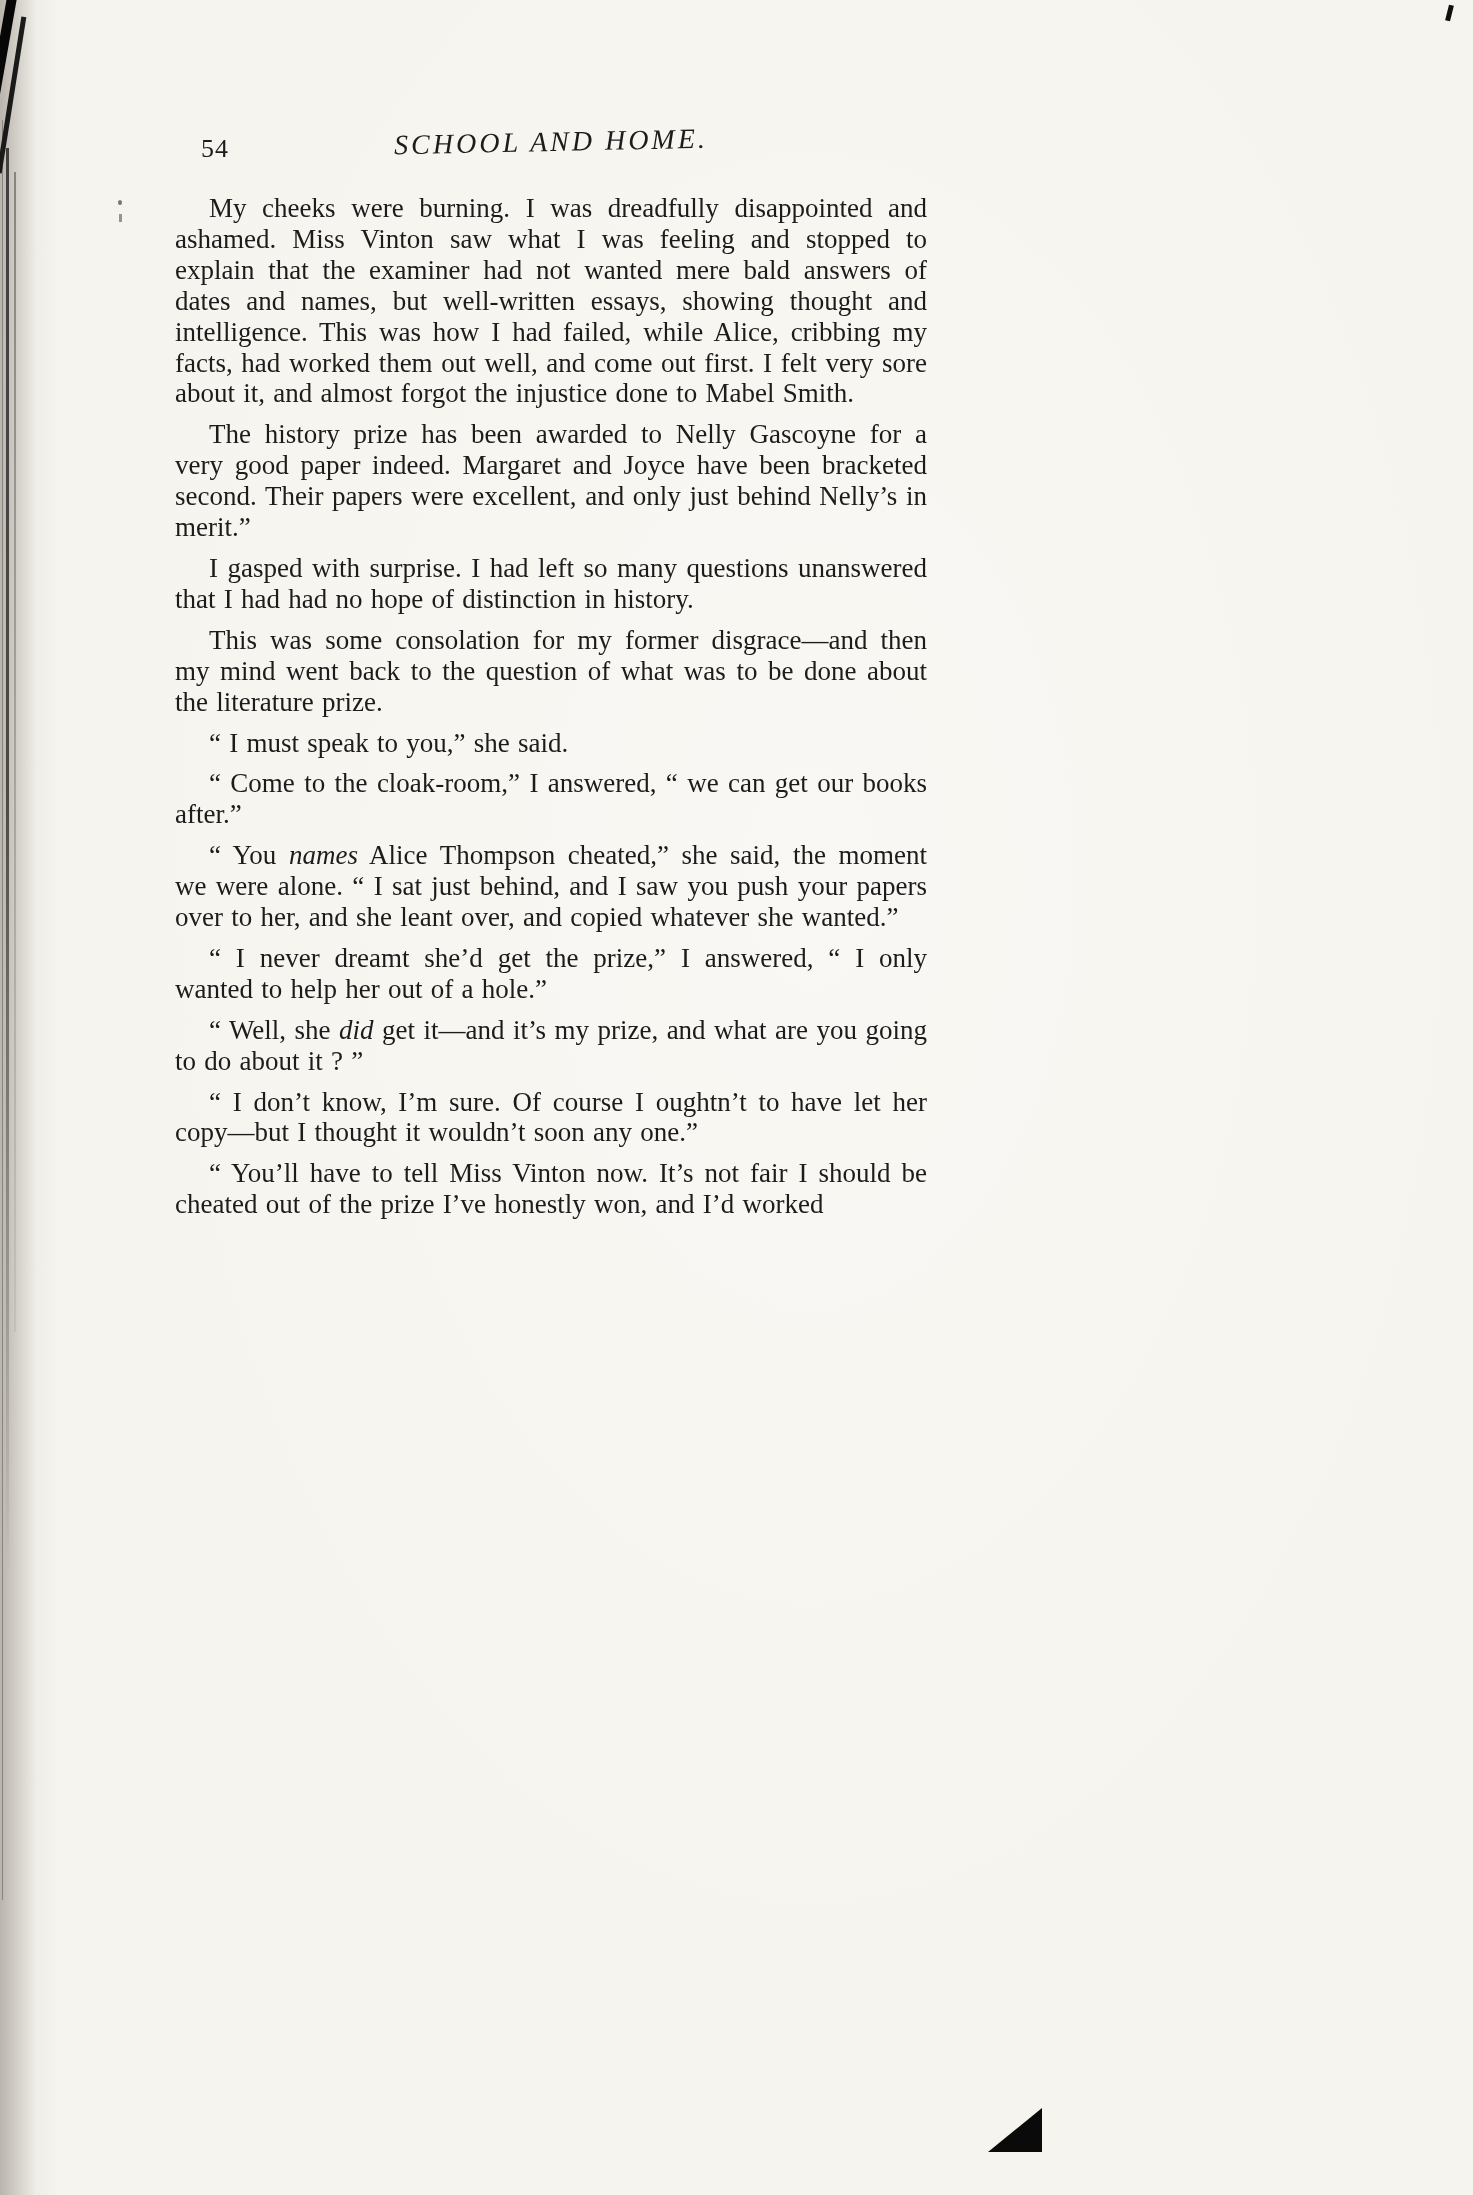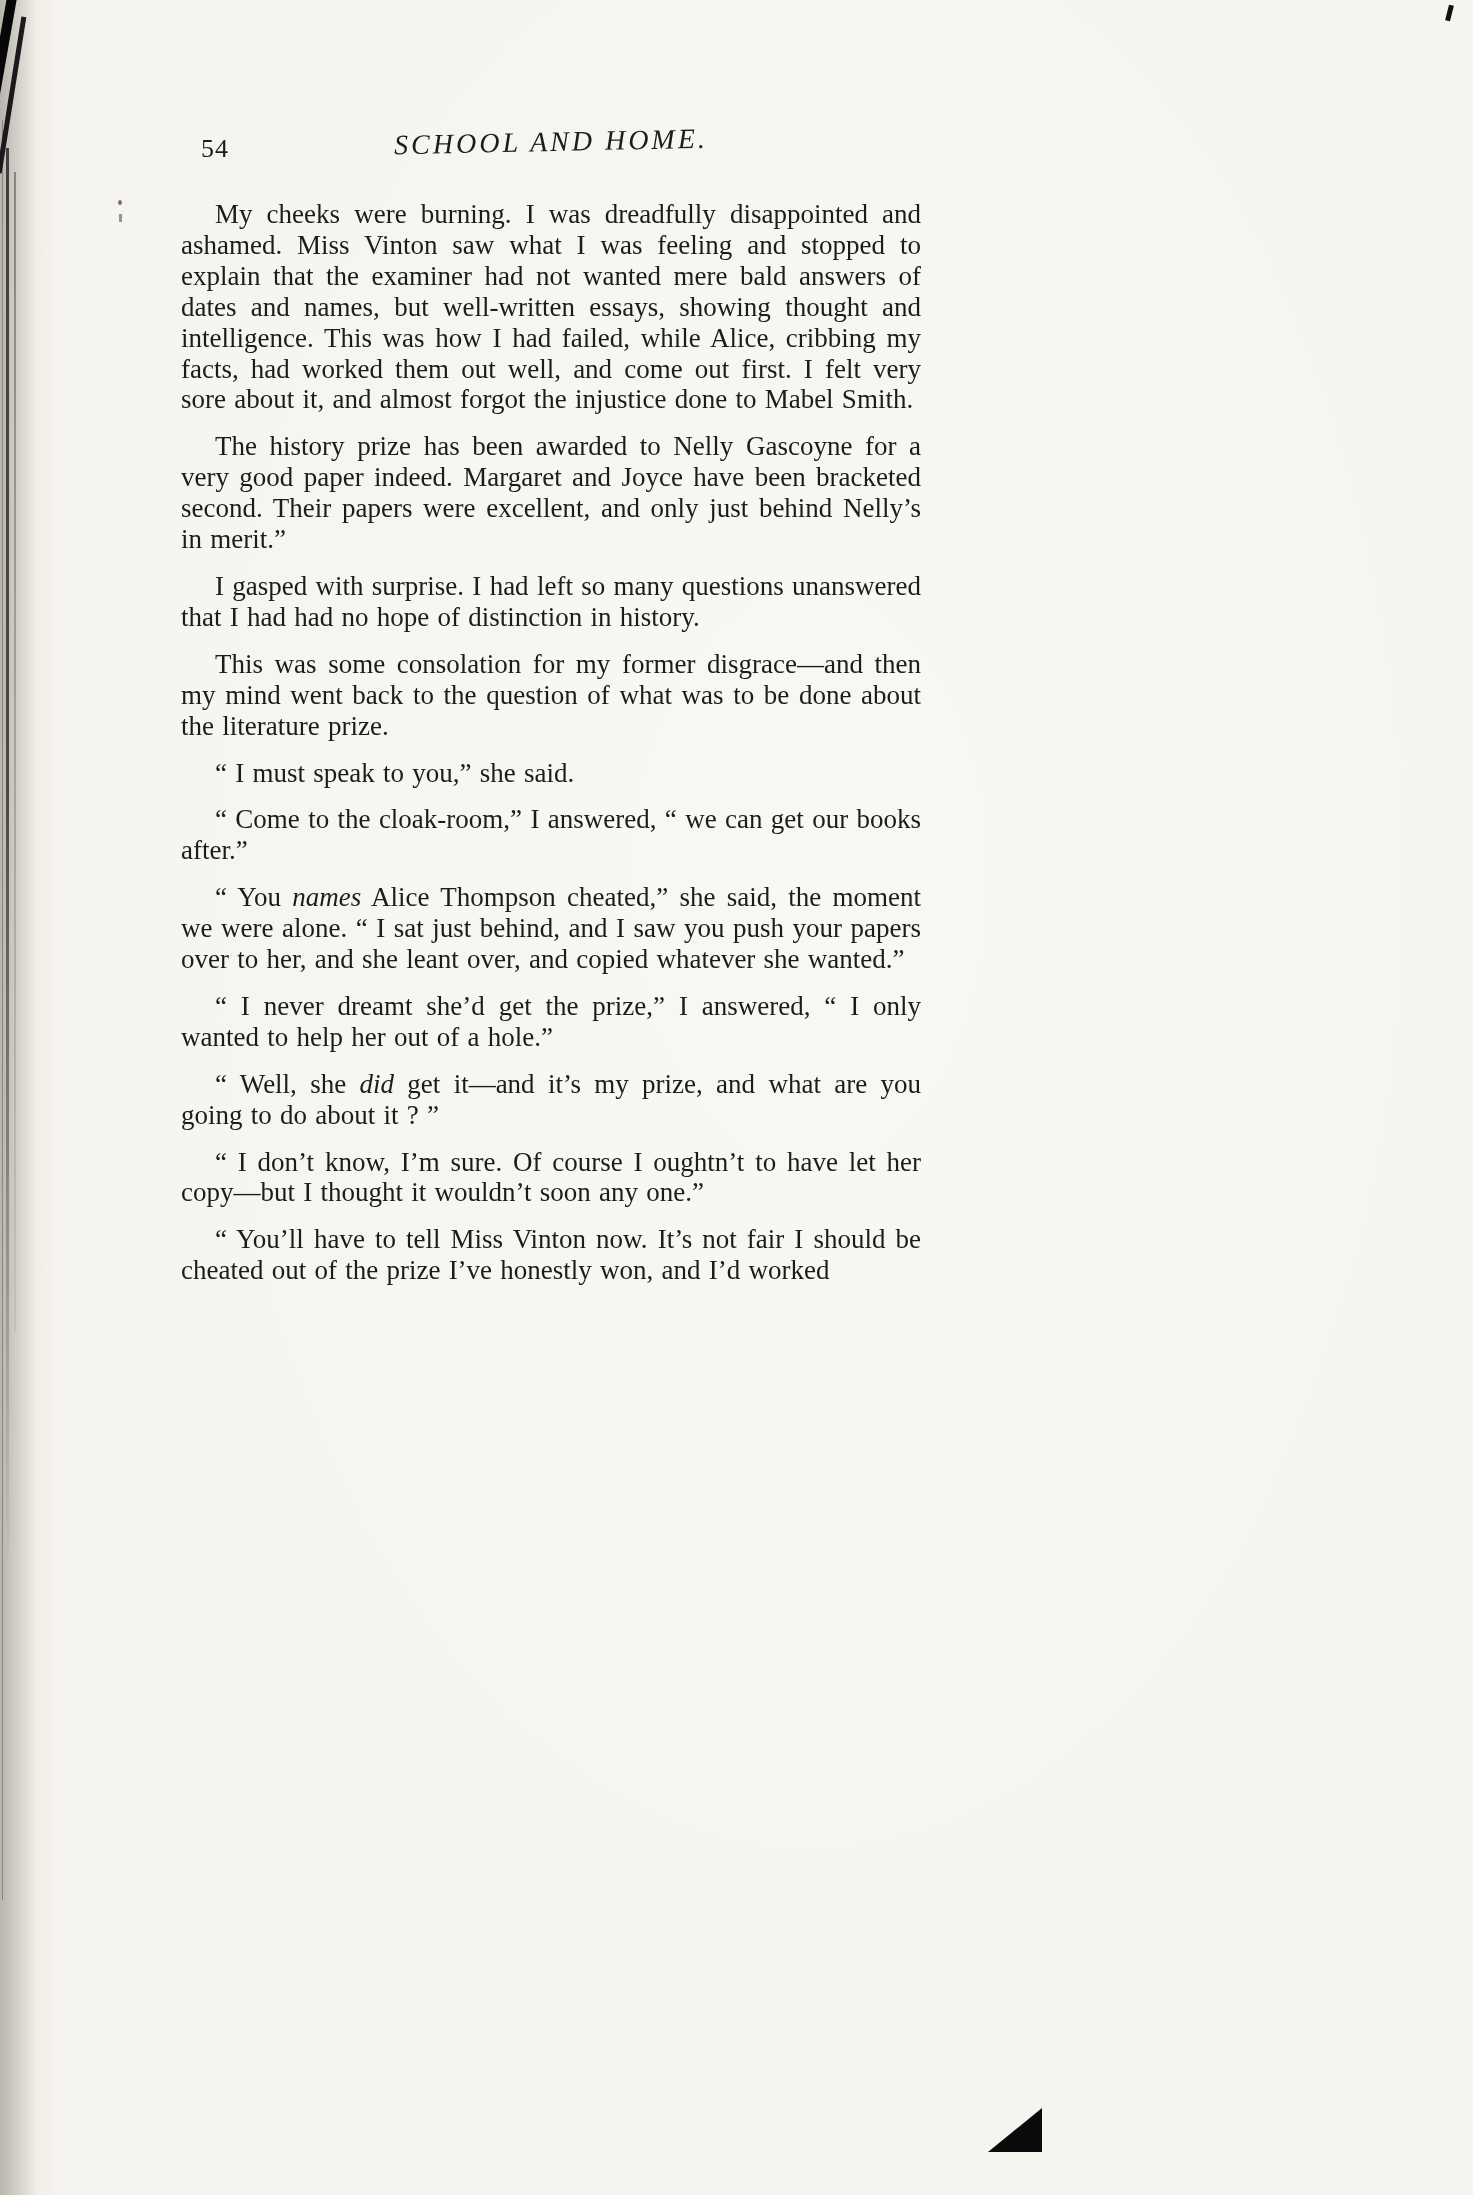--- a/index.html
+++ b/index.html
@@ -57,21 +57,21 @@
     position: absolute;
     top: 183px;
     left: 165px;
     width: 772px;
     font-size: 27px;
     line-height: 30.9px;
     text-align: justify;
     word-spacing: 1.5px;
   }
   .para {
-    margin: 16px;
+    margin: 10px;
     text-indent: 34px;
   }
   .italic {
     font-style: italic;
   }
   
   .artifact { position: absolute; }
   .edge-shadow {
     left: 0; top: 0;
     width: 36px; height: 100%;

